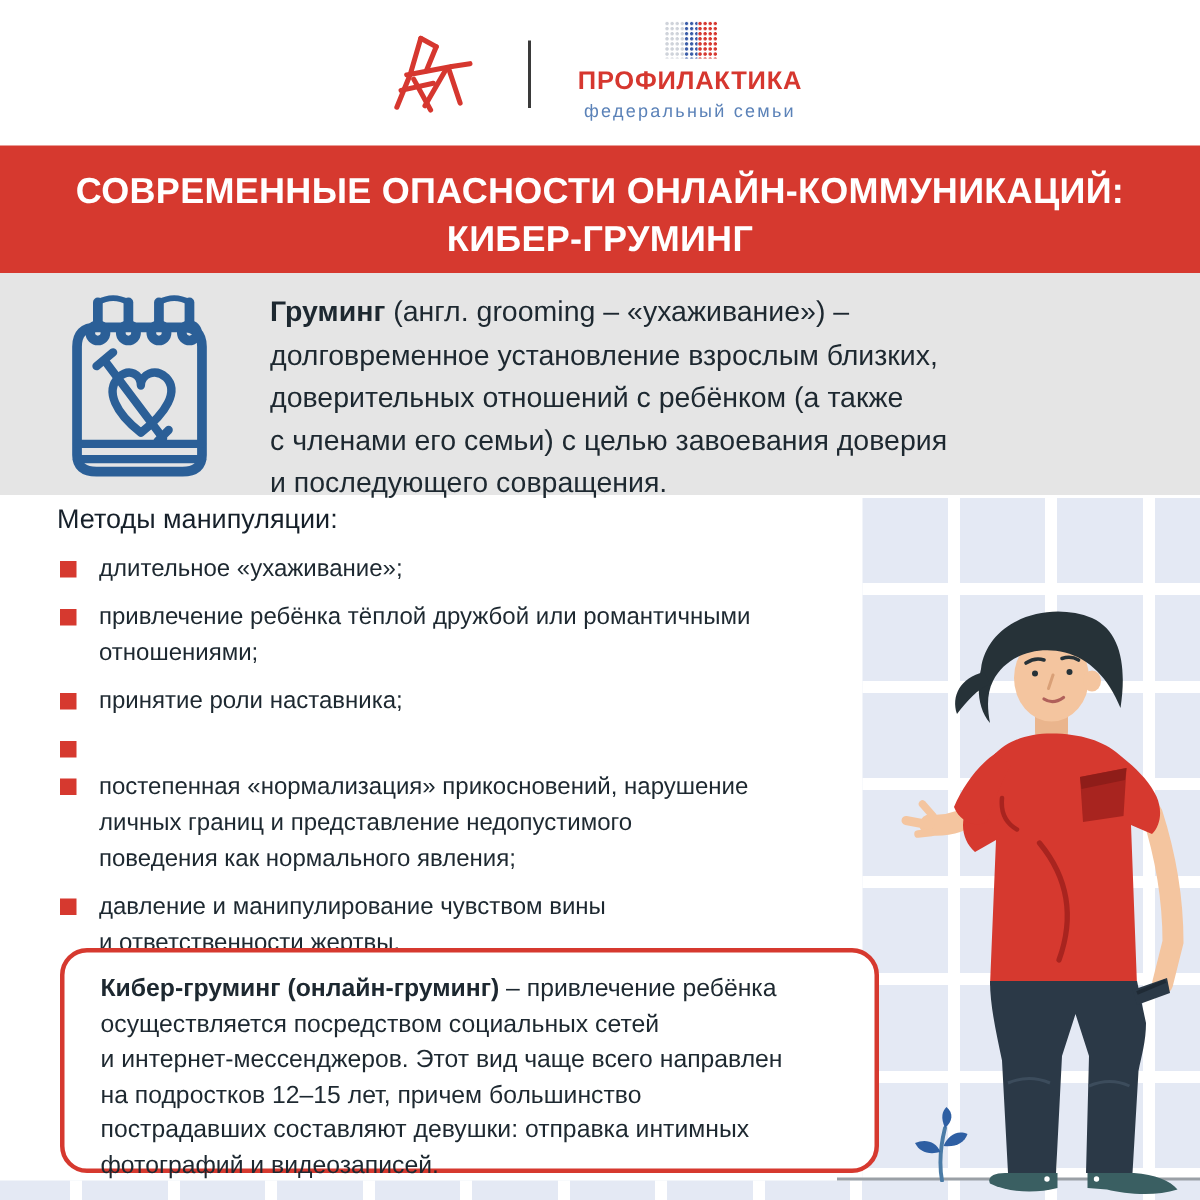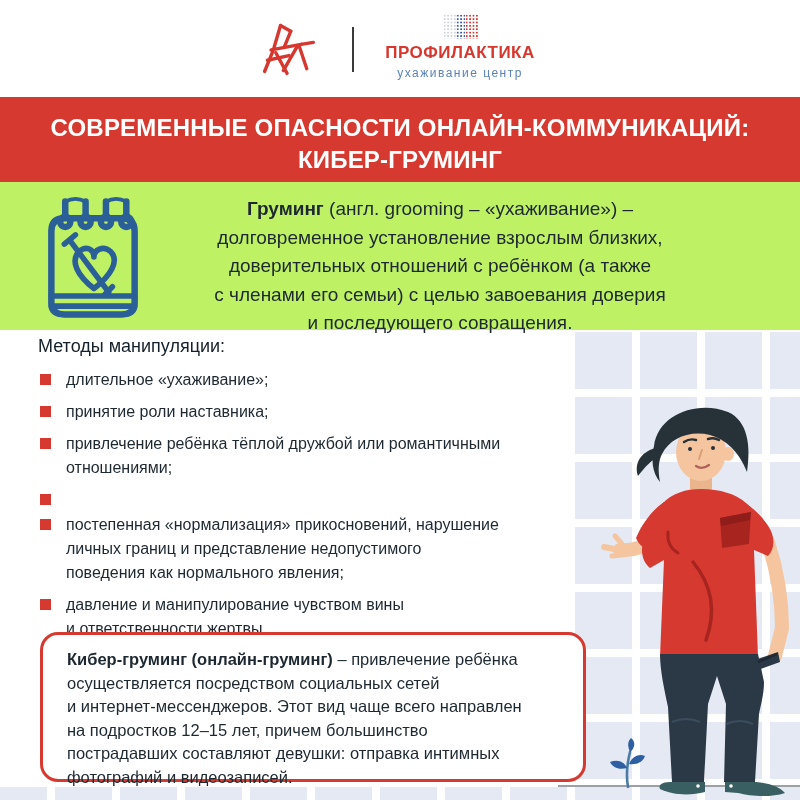--- a/index.html
+++ b/index.html
@@ -39,21 +39,21 @@
   
   .banner{
     position:absolute;left:0;top:97px;width:800px;height:94px;
     background:#d6392f;color:#ffffff;z-index:3;
     display:flex;flex-direction:column;justify-content:center;align-items:center;
     text-align:center;font-weight:bold;font-size:24px;line-height:32px;letter-spacing:.2px;
   }
   
   .definition{
     position:absolute;left:0;top:182px;width:800px;height:148px;
-    background:#bef264;z-index:3;text-align:center;
+    background:#e5e5e5;z-index:3;
   }
   .notepad-icon{position:absolute;left:42px;top:14px;width:102px;height:124px;}
   .definition-text{
     position:absolute;left:180px;top:13px;width:520px;
     font-size:19px;line-height:28.5px;color:#1d2830;white-space:pre-line;
   }
   .definition-text b{font-weight:bold;}
   
   .methods{position:absolute;left:38px;top:336px;width:610px;z-index:2;}
   .methods-heading{font-size:18px;font-weight:normal;color:#16202a;margin:0 0 11px 0;}
@@ -102,21 +102,21 @@
       </g>
     </svg>
     <div class="header-divider"></div>
     <div class="brand">
       <span class="flag-grid">
         <span class="c1"></span>
           <span class="c2"></span>
           <span class="c3"></span>
       </span>
       <div class="brand-name">ПРОФИЛАКТИКА</div>
-      <div class="brand-sub">ухаживание центр</div>
+      <div class="brand-sub">федеральный семьи</div>
     </div>
   </div>
 
   <div class="banner">
     <div>СОВРЕМЕННЫЕ ОПАСНОСТИ ОНЛАЙН-КОММУНИКАЦИЙ:</div>
     <div>КИБЕР-ГРУМИНГ</div>
   </div>
 
   <div class="definition">
     <svg class="notepad-icon" viewBox="0 0 110 134">
@@ -153,26 +153,26 @@
 
   <div class="methods">
     <h2 class="methods-heading">Методы манипуляции:</h2>
     <ul class="methods-list">
       <li>
           <span class="bullet-square"></span>
           <span class="li-text">длительное «ухаживание»;</span>
         </li>
       <li>
           <span class="bullet-square"></span>
-          <span class="li-text">принятие роли наставника;</span>
-        </li>
-      <li>
-          <span class="bullet-square"></span>
           <span class="li-text">привлечение ребёнка тёплой дружбой или романтичными
 отношениями;</span>
+        </li>
+      <li>
+          <span class="bullet-square"></span>
+          <span class="li-text">принятие роли наставника;</span>
         </li>
       <li>
           <span class="bullet-square"></span>
         </li>
       <li>
           <span class="bullet-square"></span>
           <span class="li-text">постепенная «нормализация» прикосновений, нарушение
 личных границ и представление недопустимого
 поведения как нормального явления;</span>
         </li>

